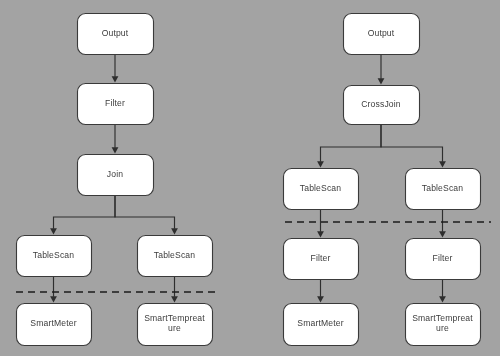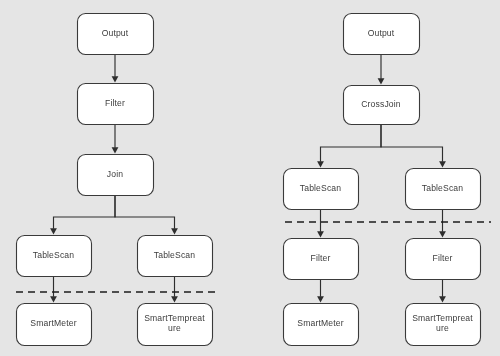--- a/index.html
+++ b/index.html
@@ -11,21 +11,21 @@
   body {
     width: 500px;
     height: 356px;
     font-family: "Liberation Sans", sans-serif;
     overflow: hidden;
   }
   #stage {
     position: relative;
     width: 500px;
     height: 356px;
-    background: #e5e5e5;
+    background: #a3a3a3;
   }
   #stage svg.diagram-canvas {
     position: absolute;
     left: 0;
     top: 0;
     width: 500px;
     height: 356px;
   }
   .node-box {
     fill: #ffffff;

